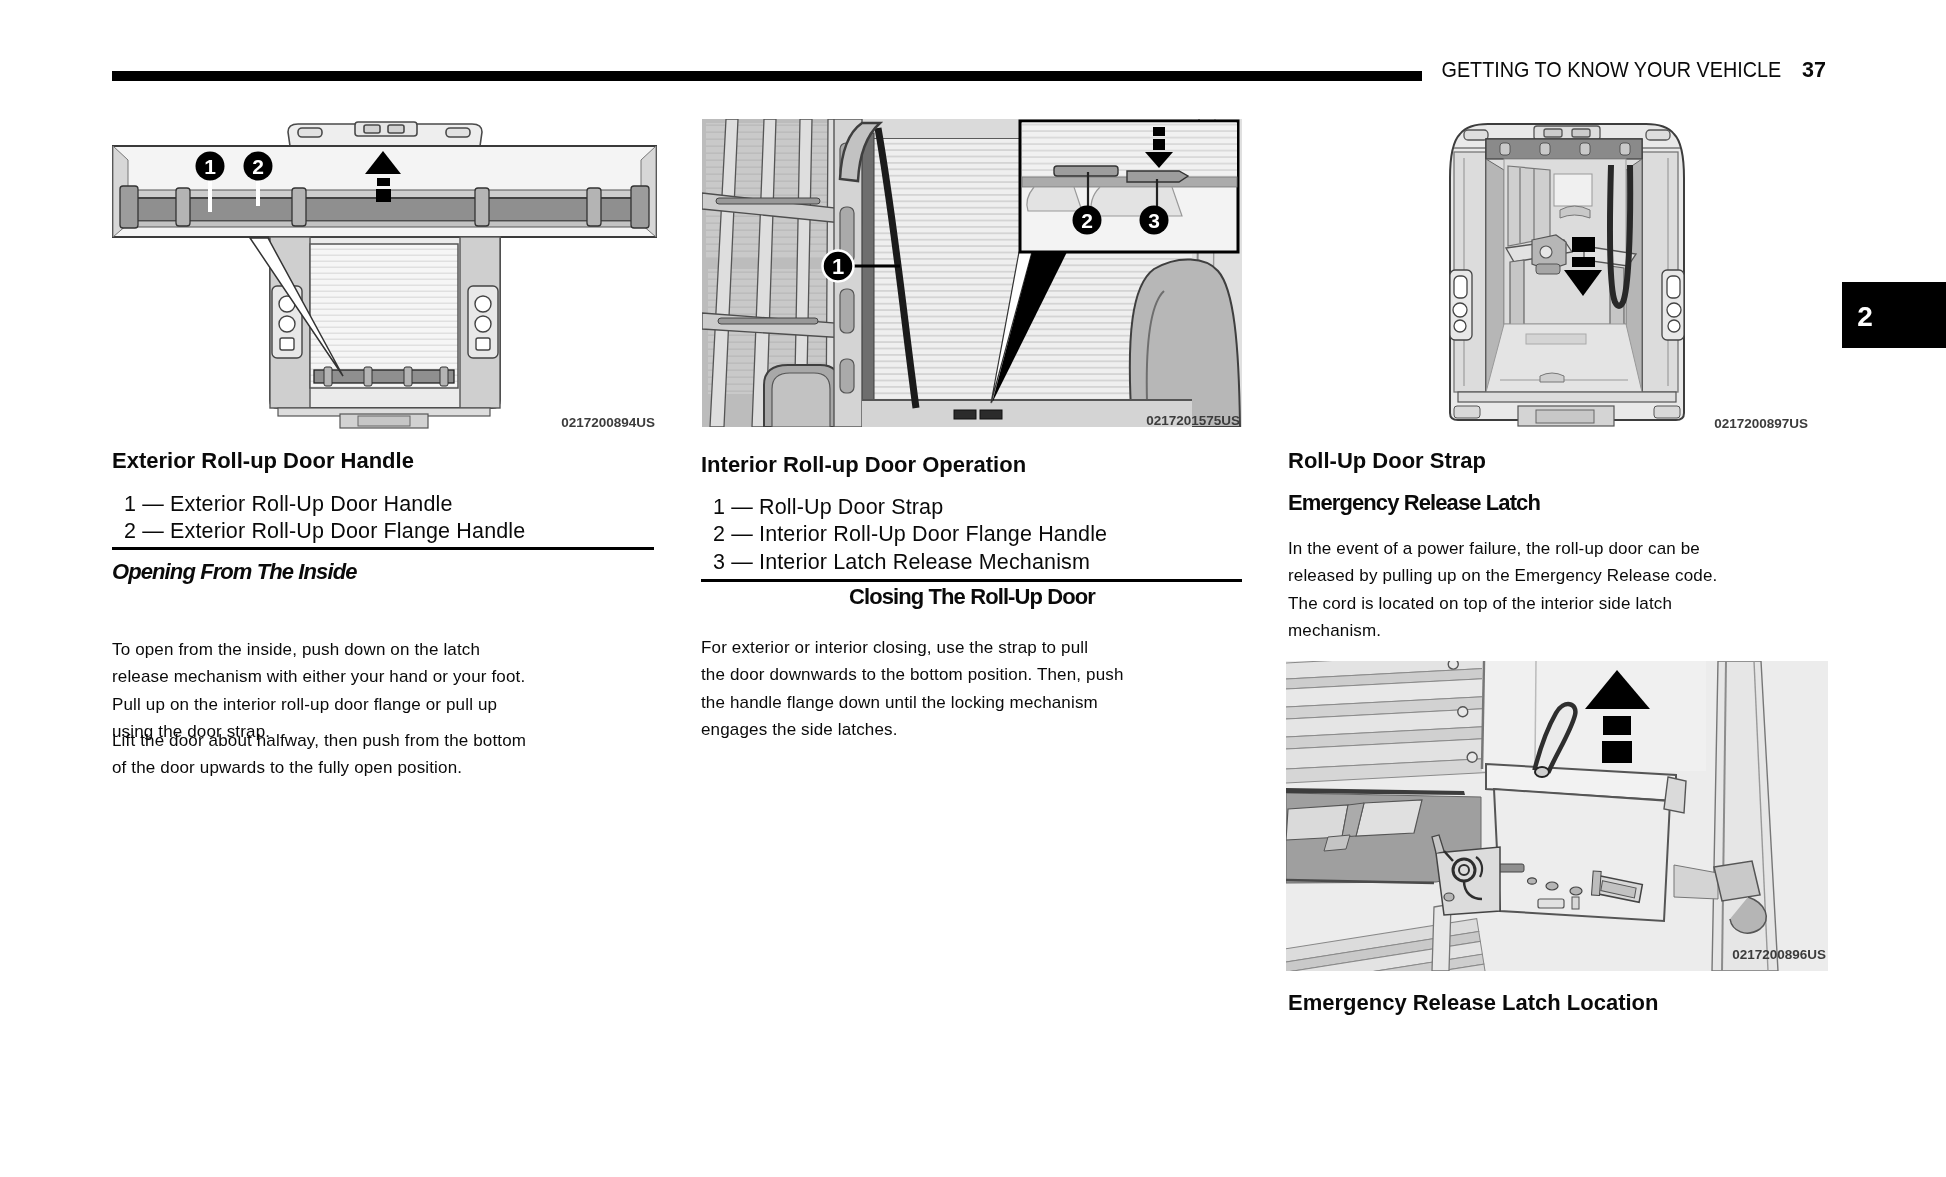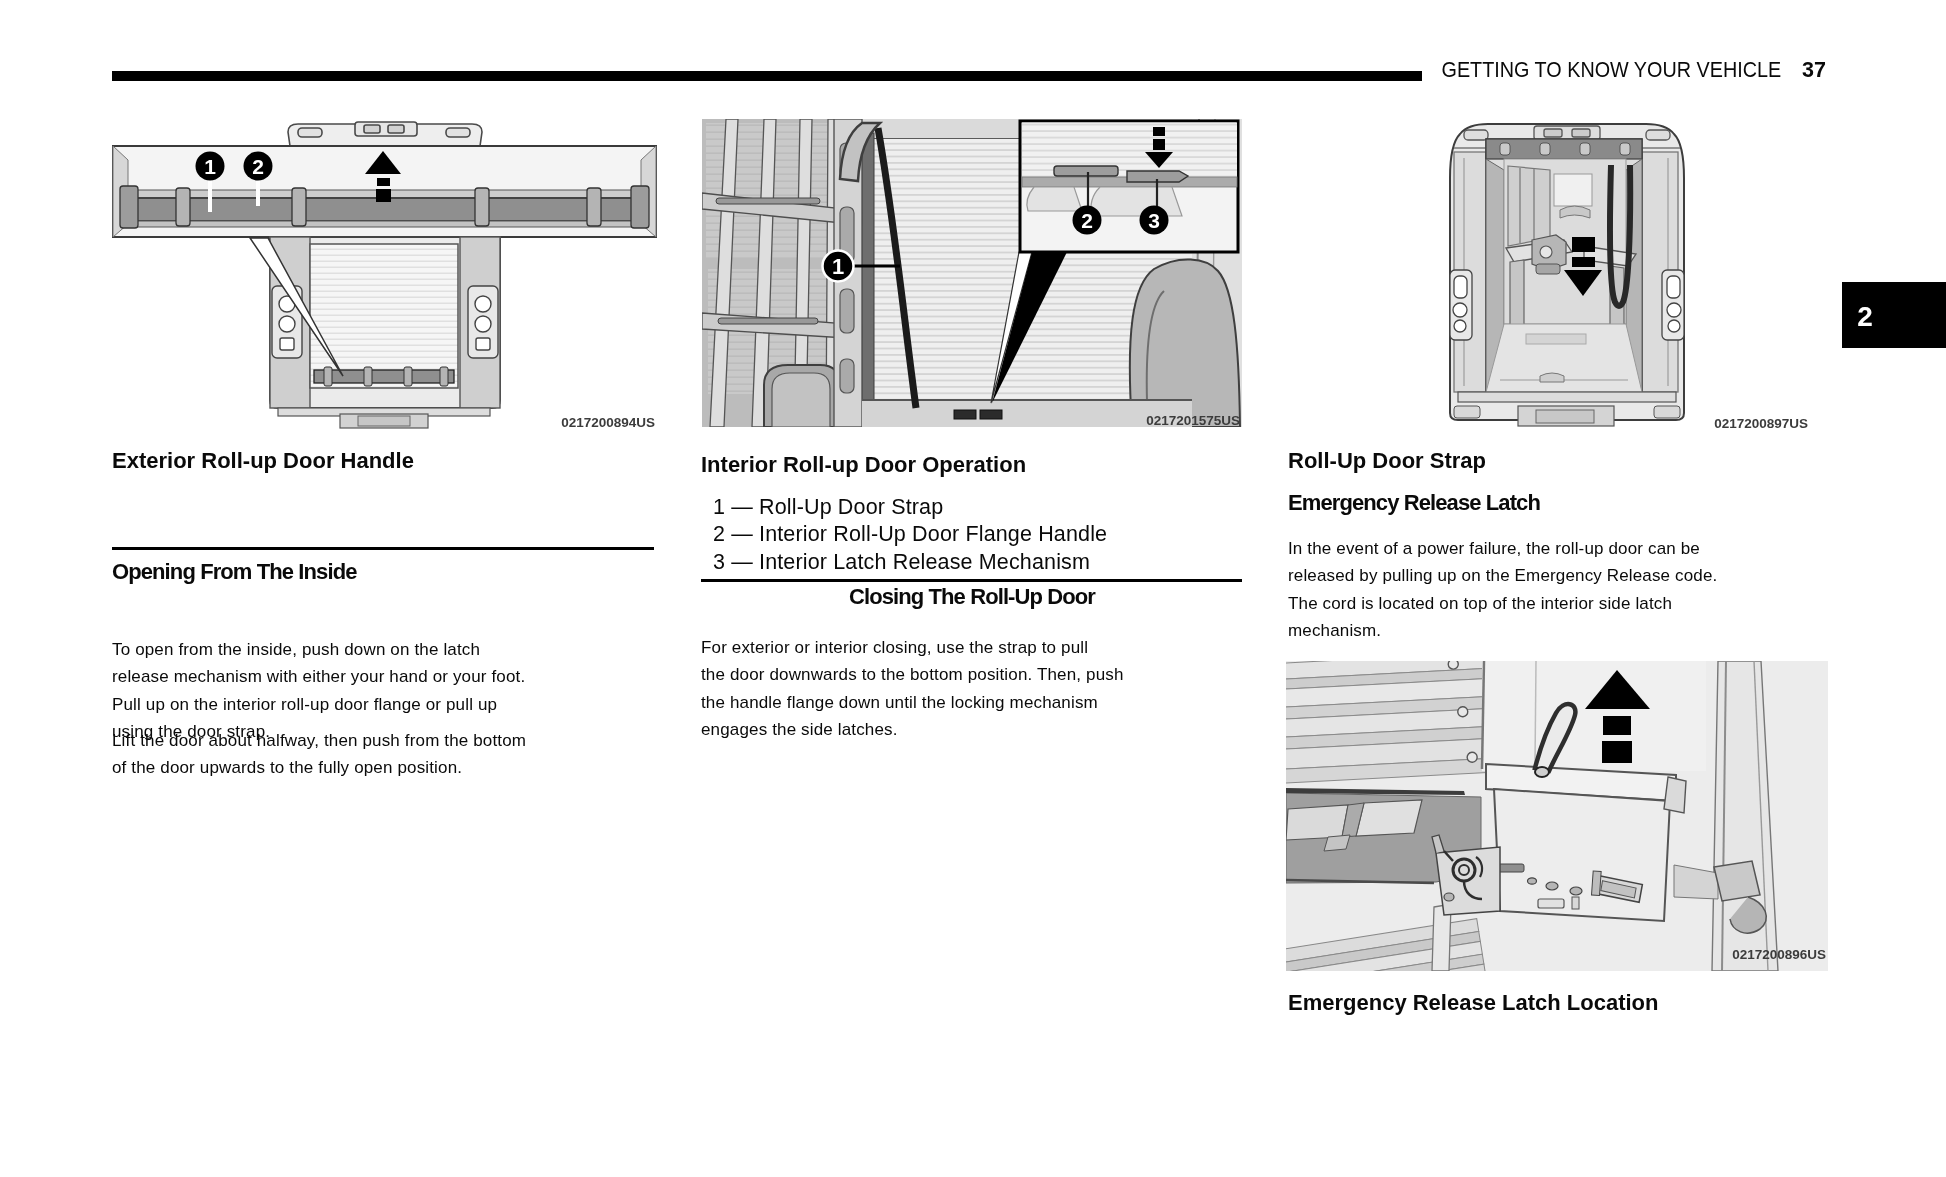--- a/index.html
+++ b/index.html
@@ -17,22 +17,23 @@
 <body>
 <div id="page">
 
   <div class="abs" style="left:112px;top:71px;width:1310px;height:10px;background:#000;"></div>
   <div class="abs" style="left:1000px;top:58px;width:826px;text-align:right;font-size:21.5px;white-space:nowrap;"><span style="display:inline-block;transform:scaleX(0.92);transform-origin:right center;">GETTING TO KNOW YOUR VEHICLE</span><span style="display:inline-block;width:21px;"></span><b>37</b></div>
 
   <div class="abs" style="left:1842px;top:282px;width:104px;height:66px;background:#000;"></div>
   <div class="abs" style="left:1842px;top:301px;width:46px;text-align:center;color:#fff;font-weight:bold;font-size:28px;">2</div>
 
   <div class="abs cap" style="left:112px;top:448px;width:542px;">Exterior Roll-up Door Handle</div>
+  <div class="abs list" style="left:124px;top:491px;width:540px;">1 — Exterior Roll-Up Door Handle<br>2 — Exterior Roll-Up Door Flange Handle</div>
   <div class="rule" style="left:112px;top:547px;width:542px;"></div>
-  <div class="abs hd" style="left:112px;top:559px;width:542px;">Opening From The Inside</div>
+  <div class="abs hd" style="left:112px;top:559px;width:542px;font-style:italic;">Opening From The Inside</div>
   <div class="abs body" style="left:112px;top:603px;width:560px;margin-top:33px;">To open from the inside, push down on the latch<br>release mechanism with either your hand or your foot.<br>Pull up on the interior roll-up door flange or pull up<br>using the door strap.</div>
   <div class="abs body" style="left:112px;top:727px;width:560px;">Lift the door about halfway, then push from the bottom<br>of the door upwards to the fully open position.</div>
 
   <div class="abs cap" style="left:701px;top:452px;width:542px;">Interior Roll-up Door Operation</div>
   <div class="abs list" style="left:713px;top:494px;width:540px;">1 — Roll-Up Door Strap<br>2 — Interior Roll-Up Door Flange Handle<br>3 — Interior Latch Release Mechanism</div>
   <div class="rule" style="left:701px;top:579px;width:541px;"></div>
   <div class="abs hd" style="left:701px;top:584px;width:542px;text-align:center;">Closing The Roll-Up Door</div>
   <div class="abs body" style="left:701px;top:634px;width:560px;">For exterior or interior closing, use the strap to pull<br>the door downwards to the bottom position. Then, push<br>the handle flange down until the locking mechanism<br>engages the side latches.</div>
 
   <div class="abs cap" style="left:1288px;top:448px;width:542px;">Roll-Up Door Strap</div>

